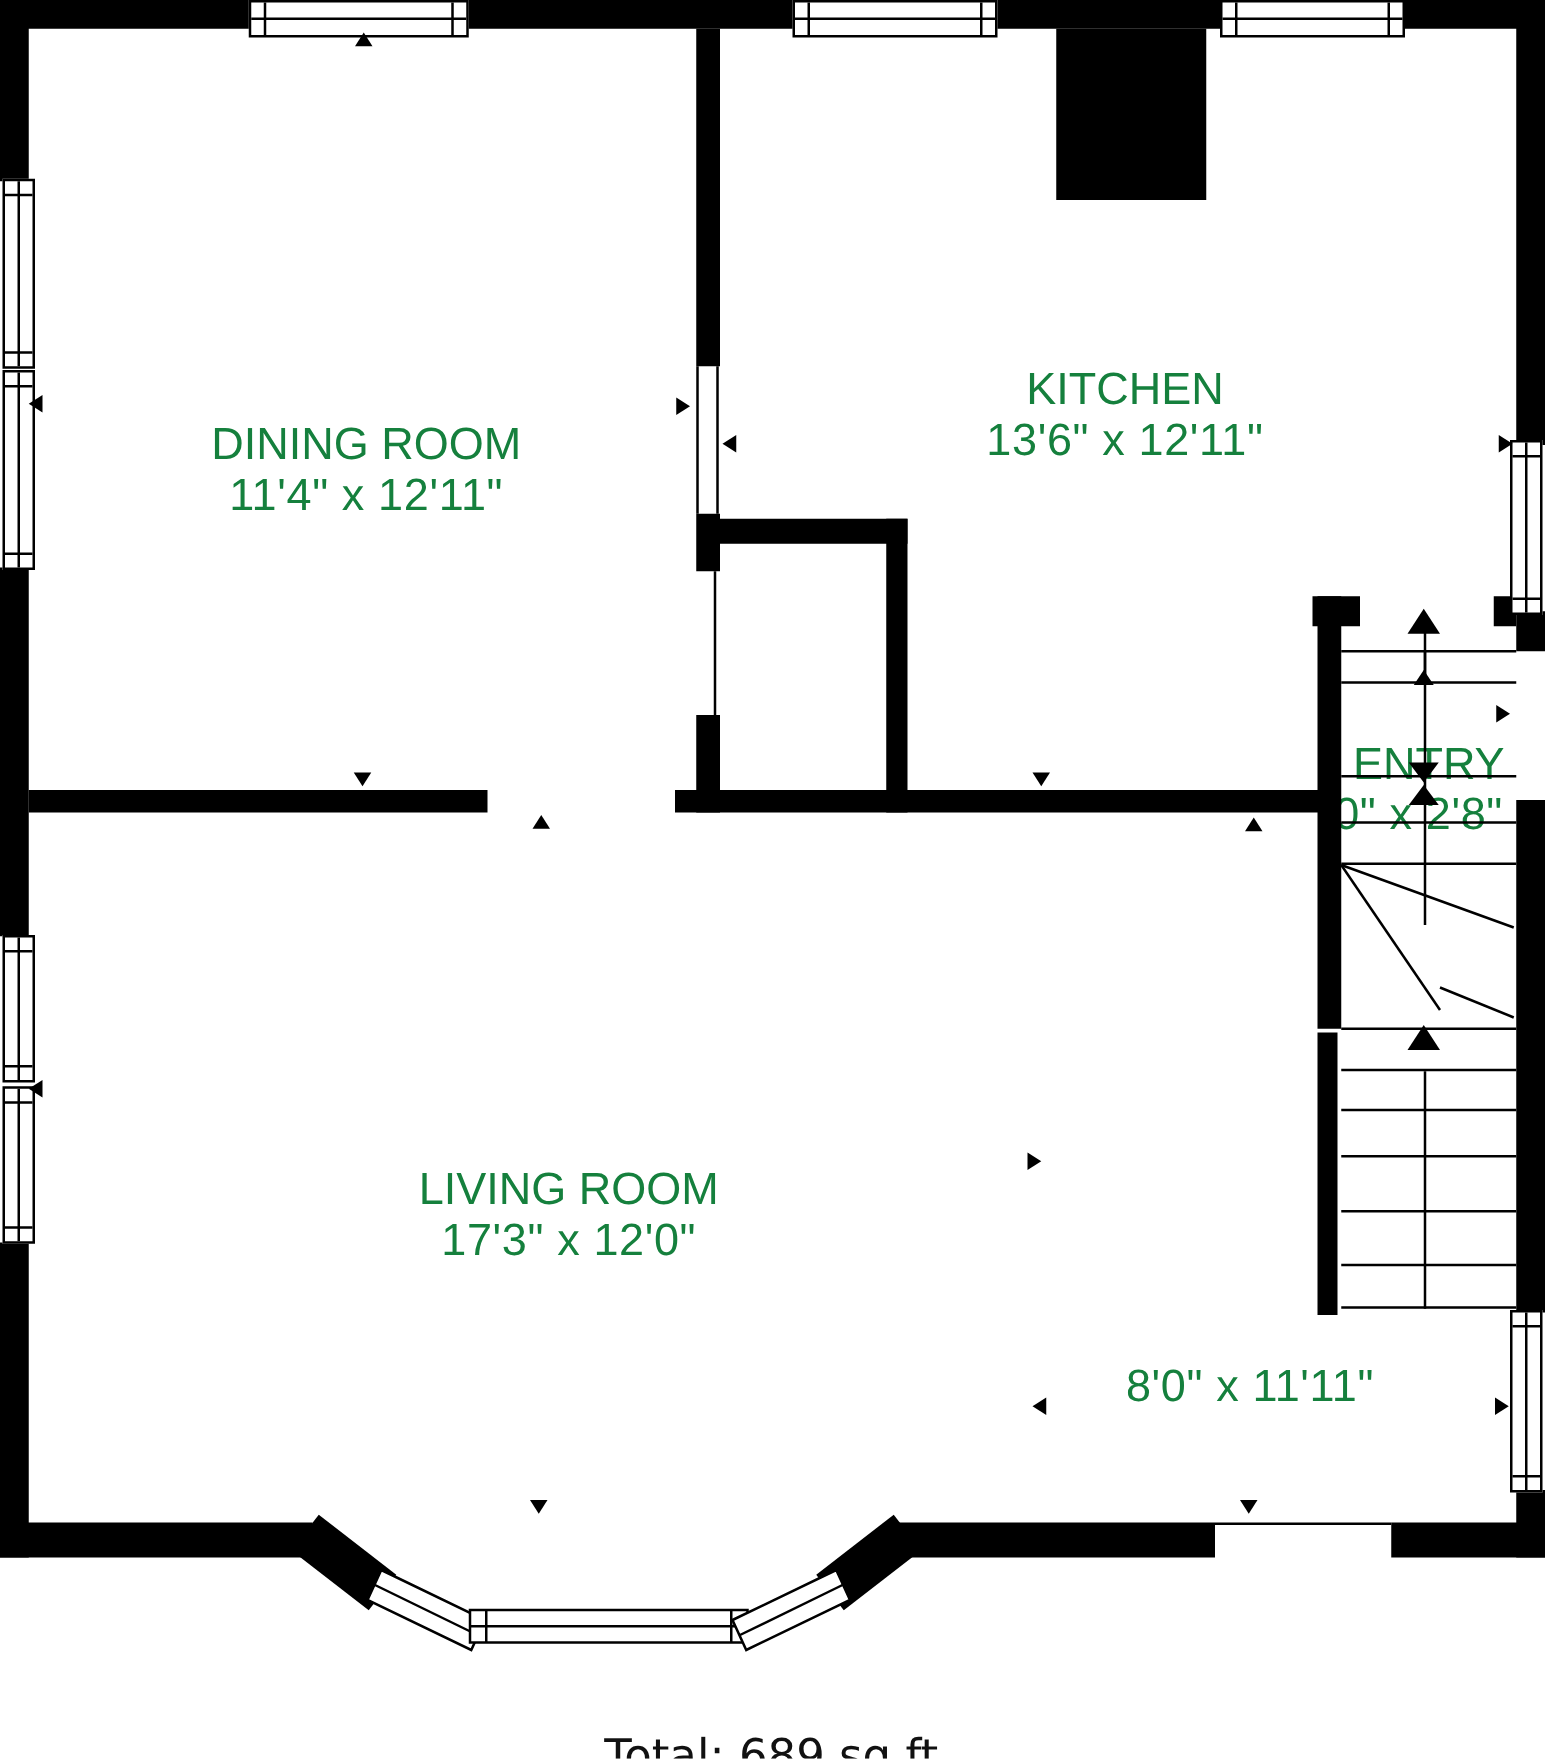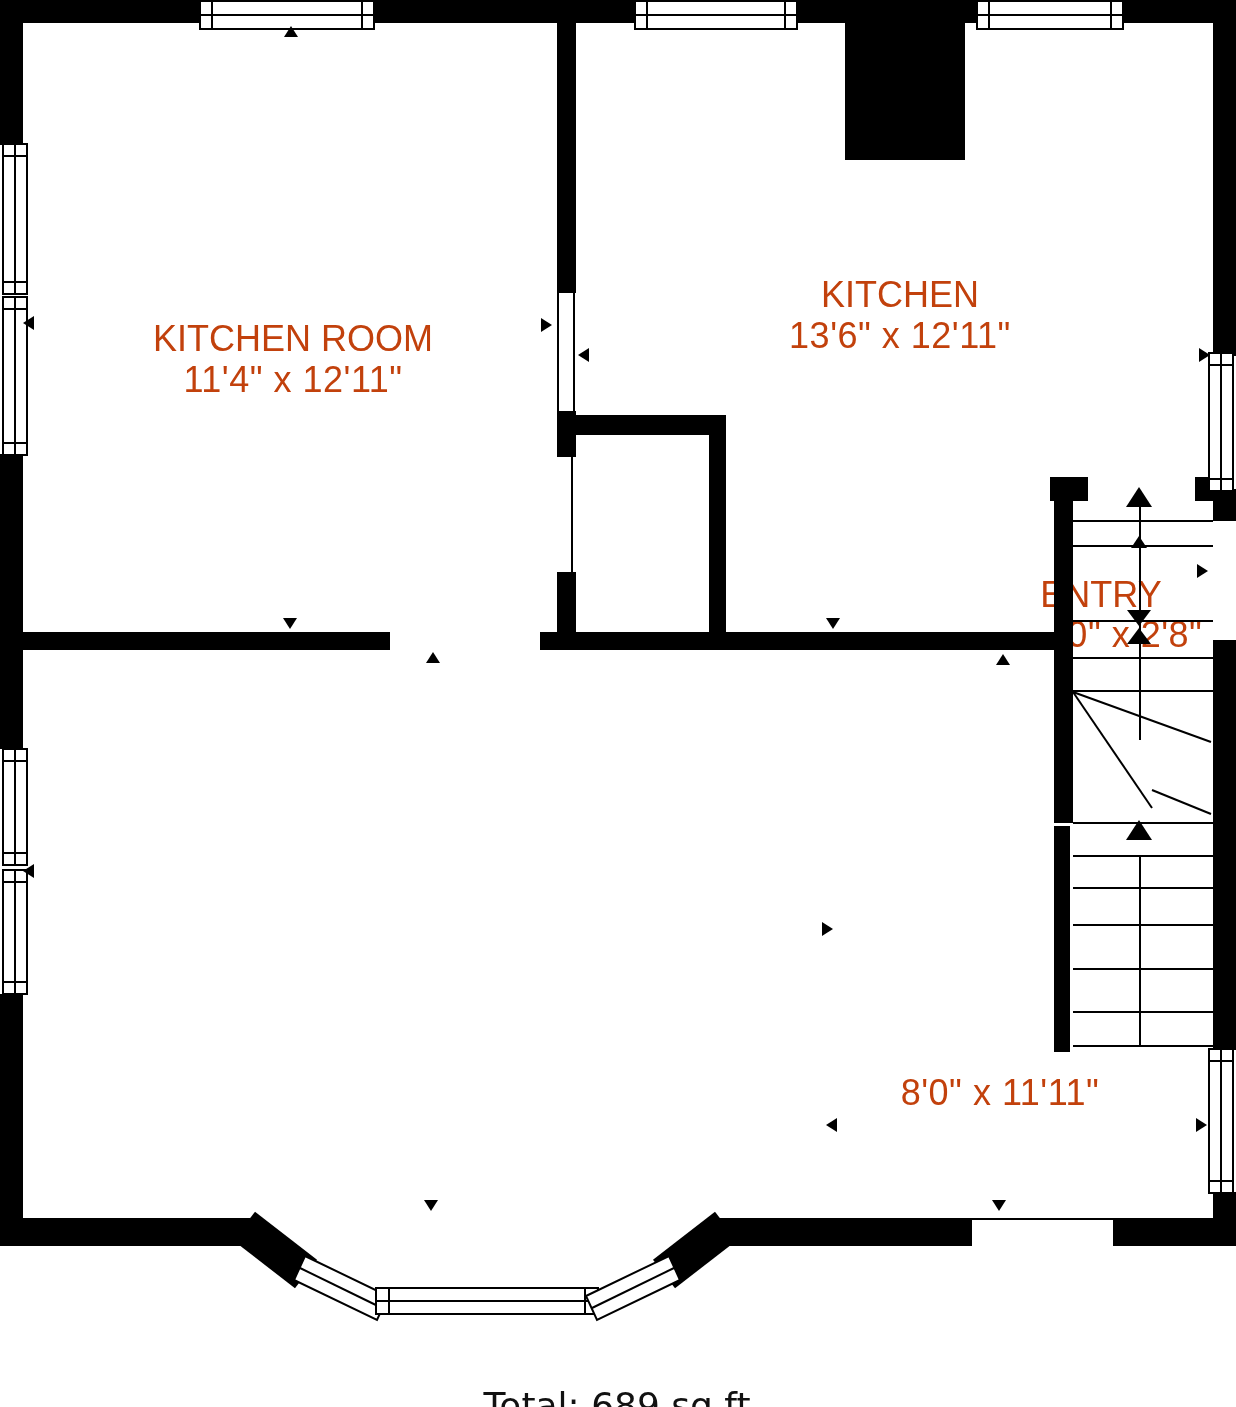--- a/index.html
+++ b/index.html
@@ -14,22 +14,22 @@
   .win.h .t2{top:0;bottom:0;right:10px;border-right:2px solid #000;}
   .win.v .mid{top:0;bottom:0;left:50%;margin-left:-1px;border-left:2px solid #000;}
   .win.v .t1{left:0;right:0;top:10px;border-top:2px solid #000;}
   .win.v .t2{left:0;right:0;bottom:10px;border-bottom:2px solid #000;}
   .tri{position:absolute;width:0;height:0;border-style:solid;border-color:transparent;z-index:4;}
   .tri-up{border-width:0 7px 11px 7px;border-bottom-color:#000;}
   .tri-down{border-width:11px 7px 0 7px;border-top-color:#000;}
   .tri-left{border-width:7px 11px 7px 0;border-right-color:#000;}
   .tri-right{border-width:7px 0 7px 11px;border-left-color:#000;}
   .sline{position:absolute;background:#000;z-index:2;}
-  .room-label{position:absolute;z-index:1;text-align:center;color:#c2410c;
-              font-size:36px;line-height:41px;white-space:nowrap;}
+  .room-label{position:absolute;z-index:1;text-align:center;color:#15803d;
+              font-size:36px;line-height:41px;white-space:nowrap;margin-top:16px;}
   .room-label .dims{letter-spacing:0.5px;}
   .footer{position:absolute;z-index:1;text-align:center;color:#111;
           font-family:"DejaVu Sans",sans-serif;font-size:36px;line-height:44px;white-space:nowrap;}
   svg.overlay{position:absolute;left:0;top:0;z-index:2;}
 </style>
 </head>
 <body>
 
 <div id="plan">
 
@@ -173,32 +173,36 @@
   <div class="tri tri-left" style="left:1057px;top:564px"></div>
   <div class="tri tri-right" style="left:1197px;top:564px"></div>
   <div class="tri tri-left" style="left:23px;top:864px"></div>
   <div class="tri tri-right" style="left:822px;top:922px"></div>
   <div class="tri tri-left" style="left:826px;top:1118px"></div>
   <div class="tri tri-right" style="left:1196px;top:1118px"></div>
   <div class="tri tri-down" style="left:992px;top:1200px"></div>
   <div class="tri tri-down" style="left:424px;top:1200px"></div>
 
   <div class="room-label" style="left:93px;top:318px;width:400px">
-    <div class="rname">KITCHEN ROOM</div>
+    <div class="rname">DINING ROOM</div>
     <div class="dims">11'4" x 12'11"</div>
   </div>
   <div class="room-label" style="left:700px;top:274px;width:400px">
     <div class="rname">KITCHEN</div>
     <div class="dims">13'6" x 12'11"</div>
   </div>
-  <div class="room-label" style="left:1030px;top:574px;width:142px">
+  <div class="room-label" style="left:1072px;top:574px;width:142px">
     <div class="rname">ENTRY</div>
   </div>
   <div class="room-label" style="left:1060px;top:614px;width:178px;text-align:left">
     <div class="dims">'0" x 2'8"</div>
   </div>
+  <div class="room-label" style="left:255px;top:914px;width:400px">
+    <div class="rname">LIVING ROOM</div>
+    <div class="dims">17'3" x 12'0"</div>
+  </div>
   <div class="room-label" style="left:800px;top:1072px;width:400px">
     <div class="dims">8'0" x 11'11"</div>
   </div>
 
   <div class="footer" style="left:417px;top:1384px;width:400px">Total: 689 sq ft</div>
 
 </div>
 
 </body></html>

